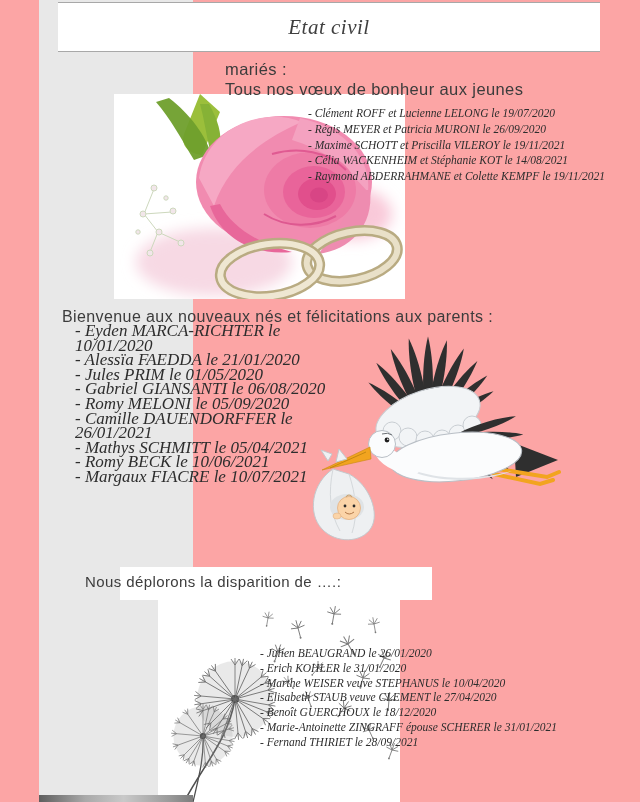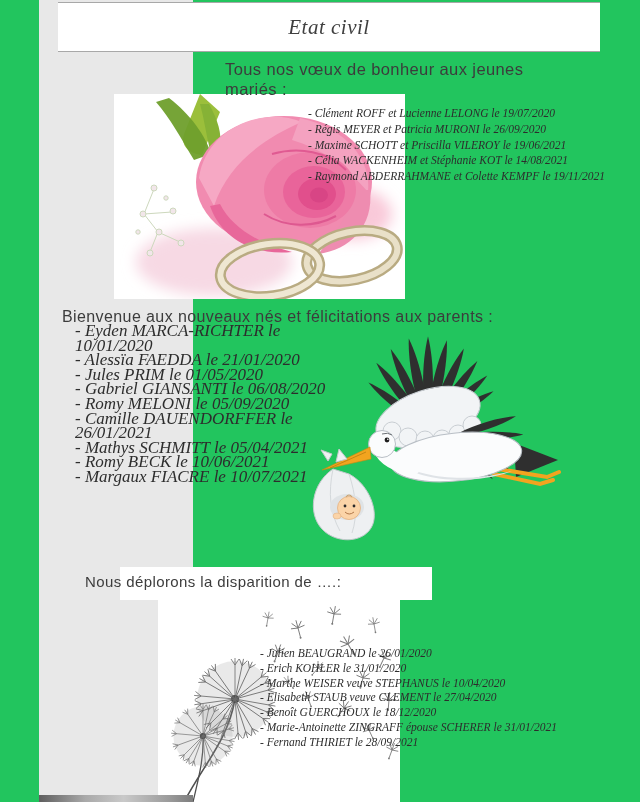--- a/index.html
+++ b/index.html
@@ -1,16 +1,16 @@
 <!DOCTYPE html>
 <html><head>
 <meta charset="utf-8">
 <style>
   html,body{margin:0;padding:0;background:#fff;}
-  .page{position:relative;width:640px;height:802px;background:#22c55e;overflow:hidden;
+  .page{position:relative;width:640px;height:802px;background:#fca5a5;overflow:hidden;
         font-family:"Liberation Sans",sans-serif;}
   .abs{position:absolute;}
   .band{left:39px;top:0;width:154px;height:802px;background:#e8e8e8;}
   .title-box{left:58px;top:2px;width:542px;height:48px;background:#fff;
              border-top:1px solid #a8a8a8;border-bottom:1px solid #a8a8a8;
              display:flex;align-items:center;justify-content:center;z-index:3;}
   .title-text{font-family:"Liberation Serif",serif;font-style:italic;font-size:21px;
               color:#3f3f3f;letter-spacing:.5px;}
   .h-sans{font-family:"Liberation Sans",sans-serif;color:#3c3c3c;letter-spacing:.4px;z-index:6;}
   .h-marriage{left:225px;top:60px;width:320px;font-size:16.5px;line-height:19.5px;}
@@ -82,27 +82,27 @@
       <g fill="none">
         <ellipse cx="238" cy="162" rx="46" ry="24" transform="rotate(-12 238 162)" stroke="#b9ab82" stroke-width="11"></ellipse>
         <ellipse cx="238" cy="162" rx="46" ry="24" transform="rotate(-12 238 162)" stroke="#e9e0c8" stroke-width="6"></ellipse>
         <ellipse cx="156" cy="176" rx="50" ry="26" transform="rotate(-8 156 176)" stroke="#b9ab82" stroke-width="11"></ellipse>
         <ellipse cx="156" cy="176" rx="50" ry="26" transform="rotate(-8 156 176)" stroke="#efe7d2" stroke-width="6"></ellipse>
       </g>
     </svg>
   </div>
 
   <div class="abs h-sans h-marriage">
+    <div>mariés :</div>
     <div>Tous nos vœux de bonheur aux jeunes</div>
-    <div>mariés :</div>
   </div>
   <div class="abs serif-list list-marriages">
       <div>- Clément ROFF et Lucienne LELONG le 19/07/2020</div>
       <div>- Régis MEYER et Patricia MURONI le 26/09/2020</div>
-      <div>- Maxime SCHOTT et Priscilla VILEROY le 19/06/2021</div>
+      <div>- Maxime SCHOTT et Priscilla VILEROY le 19/11/2021</div>
       <div>- Célia WACKENHEIM et Stéphanie KOT le 14/08/2021</div>
       <div>- Raymond ABDERRAHMANE et Colette KEMPF le 19/11/2021</div>
     </div>
 
   <div class="abs h-sans h-births">Bienvenue aux nouveaux nés et félicitations aux parents :</div>
   <div class="abs serif-list list-births">
       <div>- Eyden MARCA-RICHTER le 10/01/2020</div>
       <div>- Alessïa FAEDDA le 21/01/2020</div>
       <div>- Jules PRIM le 01/05/2020</div>
       <div>- Gabriel GIANSANTI le 06/08/2020</div>

